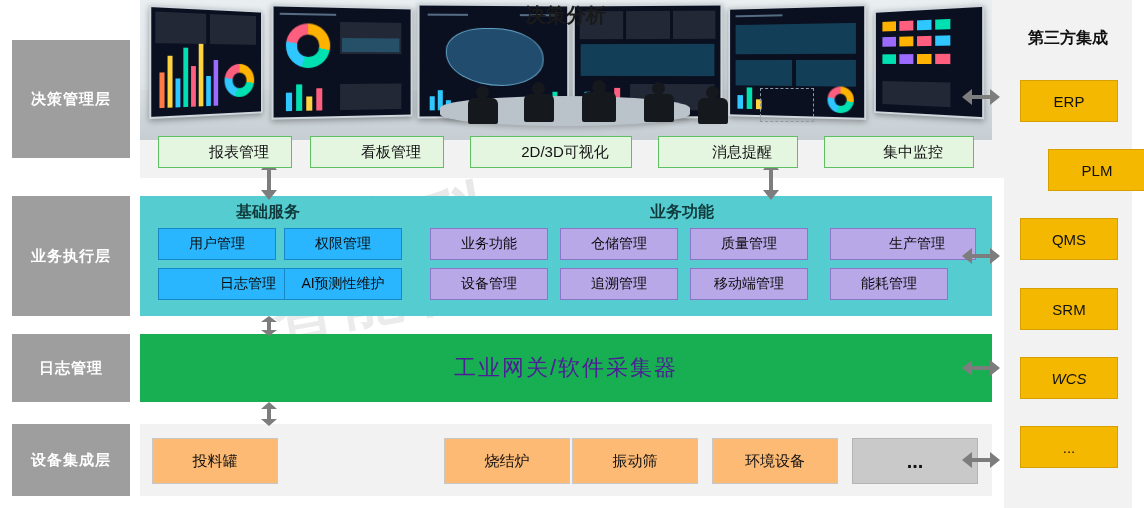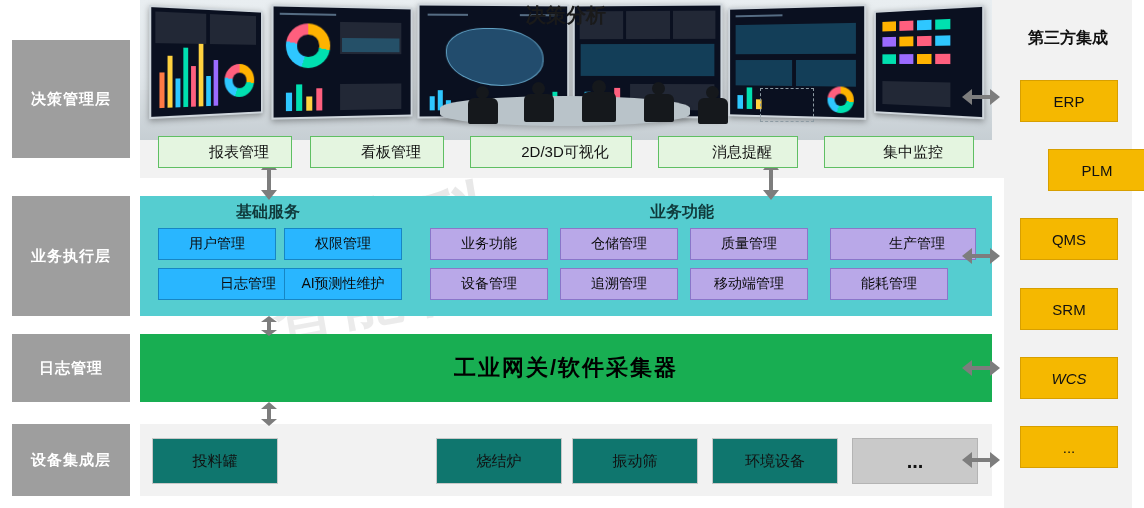--- a/index.html
+++ b/index.html
@@ -129,31 +129,31 @@
     font-size:14px;color:#0b0b0b;border:1px solid #2f8fd6;
   }
   .chip-blue{background:#29b6ff;border-color:#1786c4;}
   .chip-purple{background:#b9a8e8;border-color:#8a76c9;}
 
   
   .gw{
     position:absolute;left:0;top:334px;width:852px;height:68px;
     background:#18ae52;
     display:flex;align-items:center;justify-content:center;
-    color:#000000;font-size:22px;font-weight:bold;letter-spacing:2px;
+    color:#4c1d95;font-size:22px;font-weight:normal;letter-spacing:2px;
   }
 
   
   .dev{
     position:absolute;left:0;top:424px;width:852px;height:72px;
     background:#f2f2f2;
   }
   .dev-box{
     position:absolute;top:14px;height:44px;
-    background:#0f766e;border:1px solid #c8c8c8;
+    background:#fdba74;border:1px solid #c8c8c8;
     display:flex;align-items:center;justify-content:center;
     font-size:15px;color:#111;
   }
   .dev-box.dots{background:#c9c9c9;border-color:#b4b4b4;font-weight:bold;font-size:20px;}
 
   
   .third{position:absolute;left:1004px;top:0;width:128px;height:508px;background:#f2f2f2;}
   .third-title{
     position:absolute;left:0;top:28px;width:128px;text-align:center;
     font-size:16px;font-weight:bold;color:#111;
@@ -308,21 +308,21 @@
       <div class="chip chip-purple" style="left:290px;top:72px;width:116px;font-family:Liberation Mono, monospace;">设备管理</div>
       <div class="chip chip-purple" style="left:420px;top:72px;width:116px;">追溯管理</div>
       <div class="chip chip-purple" style="left:550px;top:72px;width:116px;">移动端管理</div>
       <div class="chip chip-purple" style="left:690px;top:72px;width:116px;">能耗管理</div>
     </div>
 
     <div class="gw">工业网关/软件采集器</div>
 
     <div class="dev">
       <div class="dev-box" style="left:12px;width:124px;">投料罐</div>
-      <div class="dev-box" style="left:296px;width:124px;">烧结炉</div>
+      <div class="dev-box" style="left:304px;width:124px;">烧结炉</div>
       <div class="dev-box" style="left:432px;width:124px;">振动筛</div>
       <div class="dev-box" style="left:572px;width:124px;">环境设备</div>
       <div class="dev-box dots" style="left:712px;width:124px;">...</div>
     </div>
 
     <div class="arrow" style="left:120px;top:160px;">
       <svg width="18" height="40" viewBox="0 0 18 40">
           <polygon points="9,0 17,10 11,10 11,30 17,30 9,40 1,30 7,30 7,10 1,10" fill="#7d7d7d"></polygon>
         </svg>
     </div>

